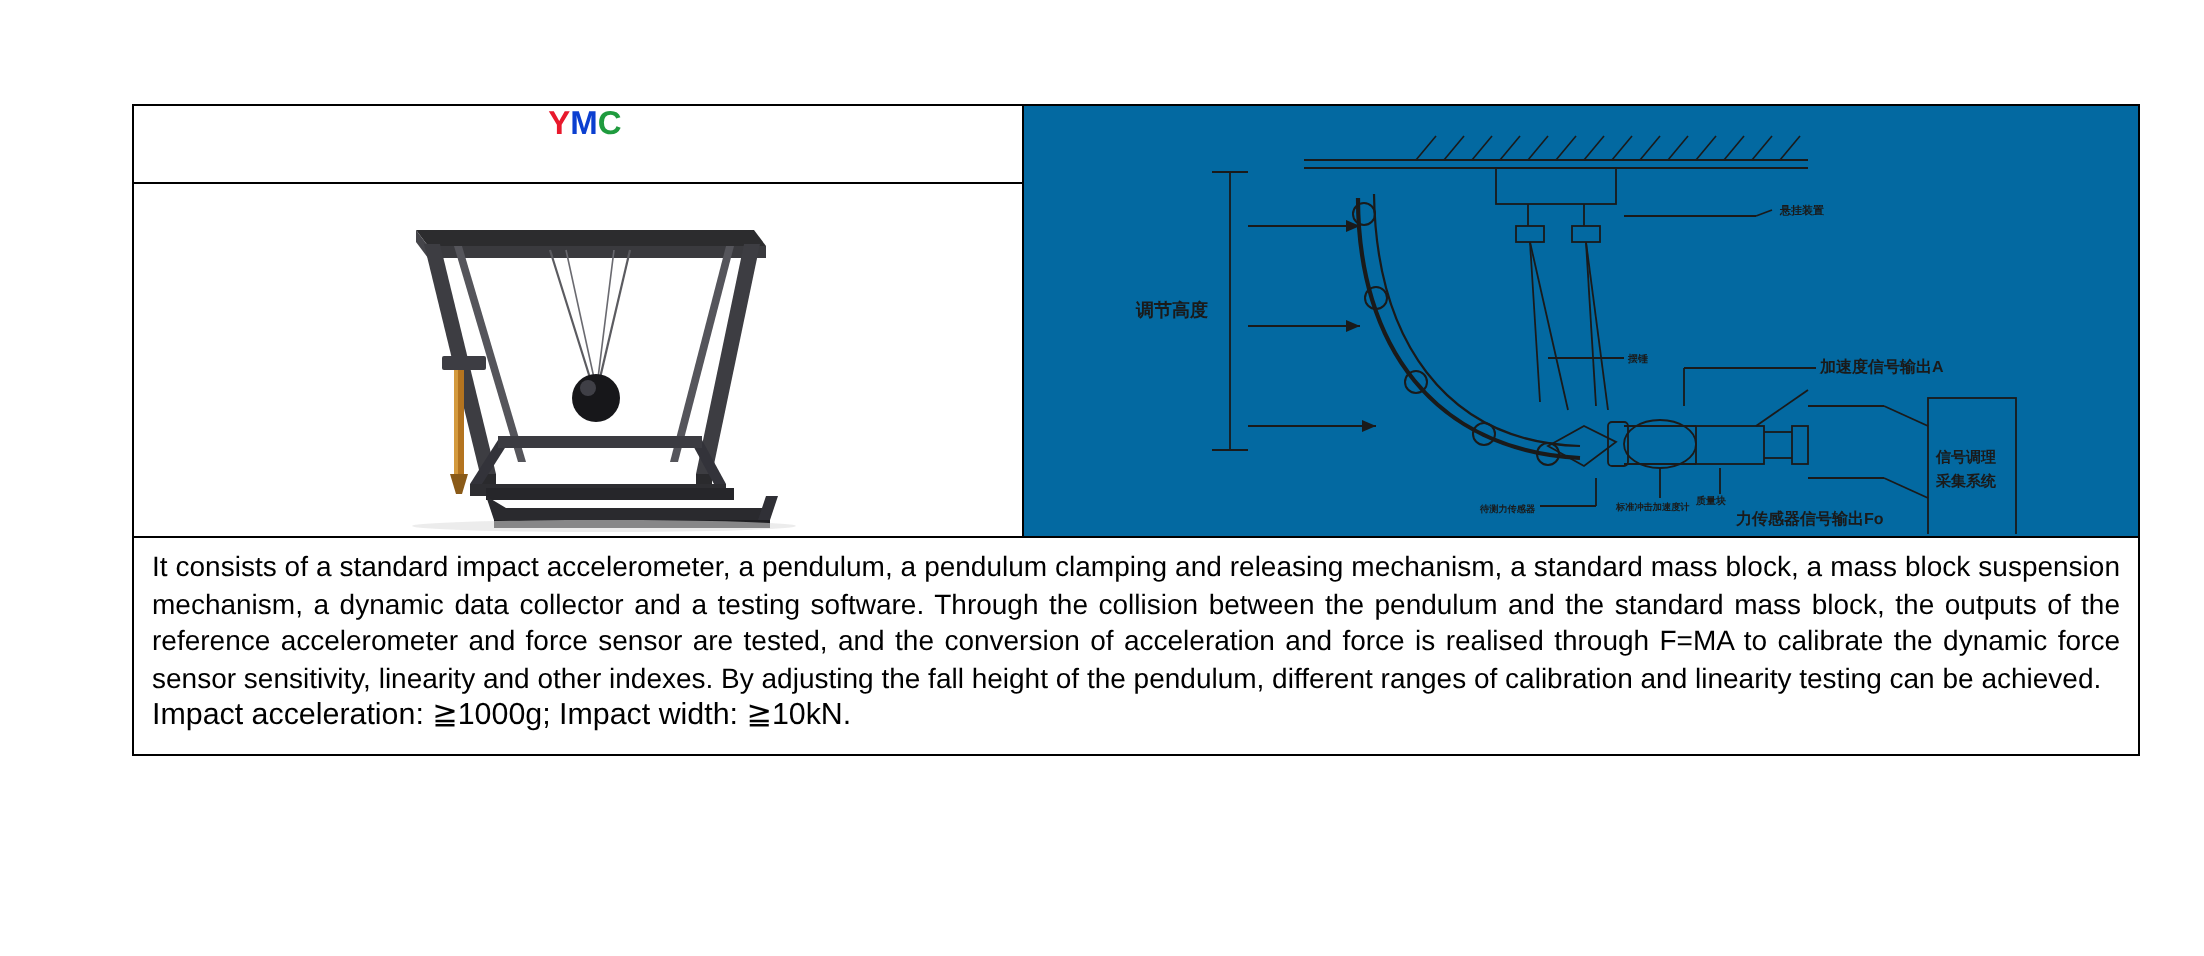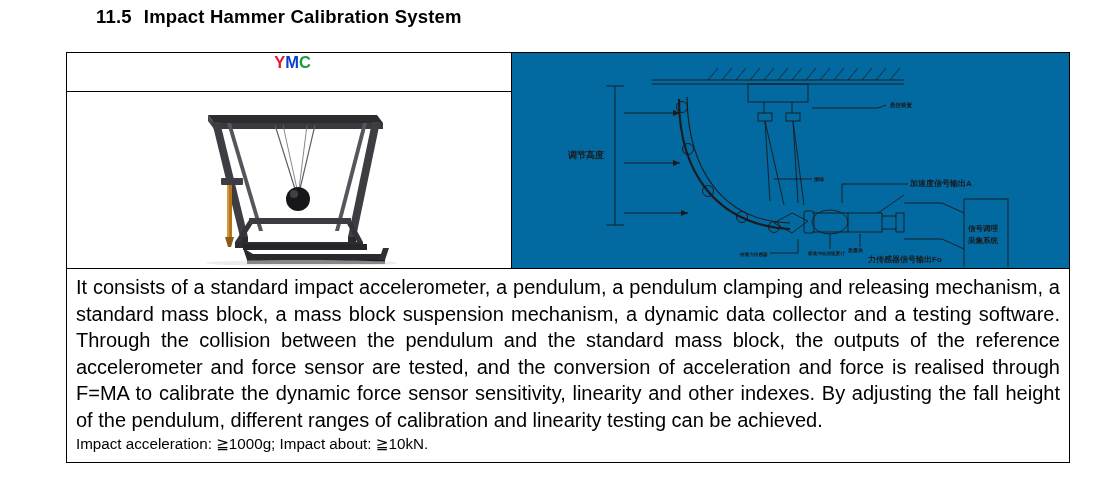--- a/index.html
+++ b/index.html
@@ -84,41 +84,38 @@
     overflow: hidden;
     background: #0369a1;
     font-weight: bold;
   }
   .cell-right svg { display: block; }
   .desc-row {
     border-top: 1px solid #000000;
     padding: 5px 9px 8px 9px;
   }
   .desc-just {
-    font-size: 20px;
+    font-size: 14px;
     line-height: 1.33;
     text-align: justify;
     text-justify: inter-word;
     margin: 0;
   }
   .desc-line {
     font-size: 15.2px;
     line-height: 1.33;
     margin: 0;
     white-space: nowrap;
   }
 </style>
 </head>
 <body>
 
 <div class="page">
 
-  <div class="section-heading">
-    <span class="num">11.5</span><span>Impact Hammer Calibration System</span>
-  </div>
 
   <div class="table-wrap">
 
     <div class="top-row">
 
       <div class="cell-left">
         <div class="title-bar">
           <span class="brand"><span class="b-y">Y</span><span class="b-m">M</span><span class="b-c">C</span></span>
         </div>
 
@@ -269,17 +266,17 @@
             <text x="356" y="209" font-size="8">力传感器信号输出Fo</text>
             <text x="456" y="178" font-size="7.5">信号调理</text>
             <text x="456" y="190" font-size="7.5">采集系统</text>
           </g>
         </svg>
       </div>
     </div>
 
     <div class="desc-row">
       <p class="desc-just">It consists of a standard impact accelerometer, a pendulum, a pendulum clamping and releasing mechanism, a standard mass block, a mass block suspension mechanism, a dynamic data collector and a testing software. Through the collision between the pendulum and the standard mass block, the outputs of the reference accelerometer and force sensor are tested, and the conversion of acceleration and force is realised through F=MA to calibrate the dynamic force sensor sensitivity, linearity and other indexes. By adjusting the fall height of the pendulum, different ranges of calibration and linearity testing can be achieved.</p>
-      <p class="desc-line">Impact acceleration:  ≧1000g; Impact about:  ≧10kN.</p>
+      <p class="desc-line">Impact acceleration:  ≧1000g; Impact width:  ≧10kN.</p>
     </div>
 
   </div>
 </div>
 
 </body></html>

